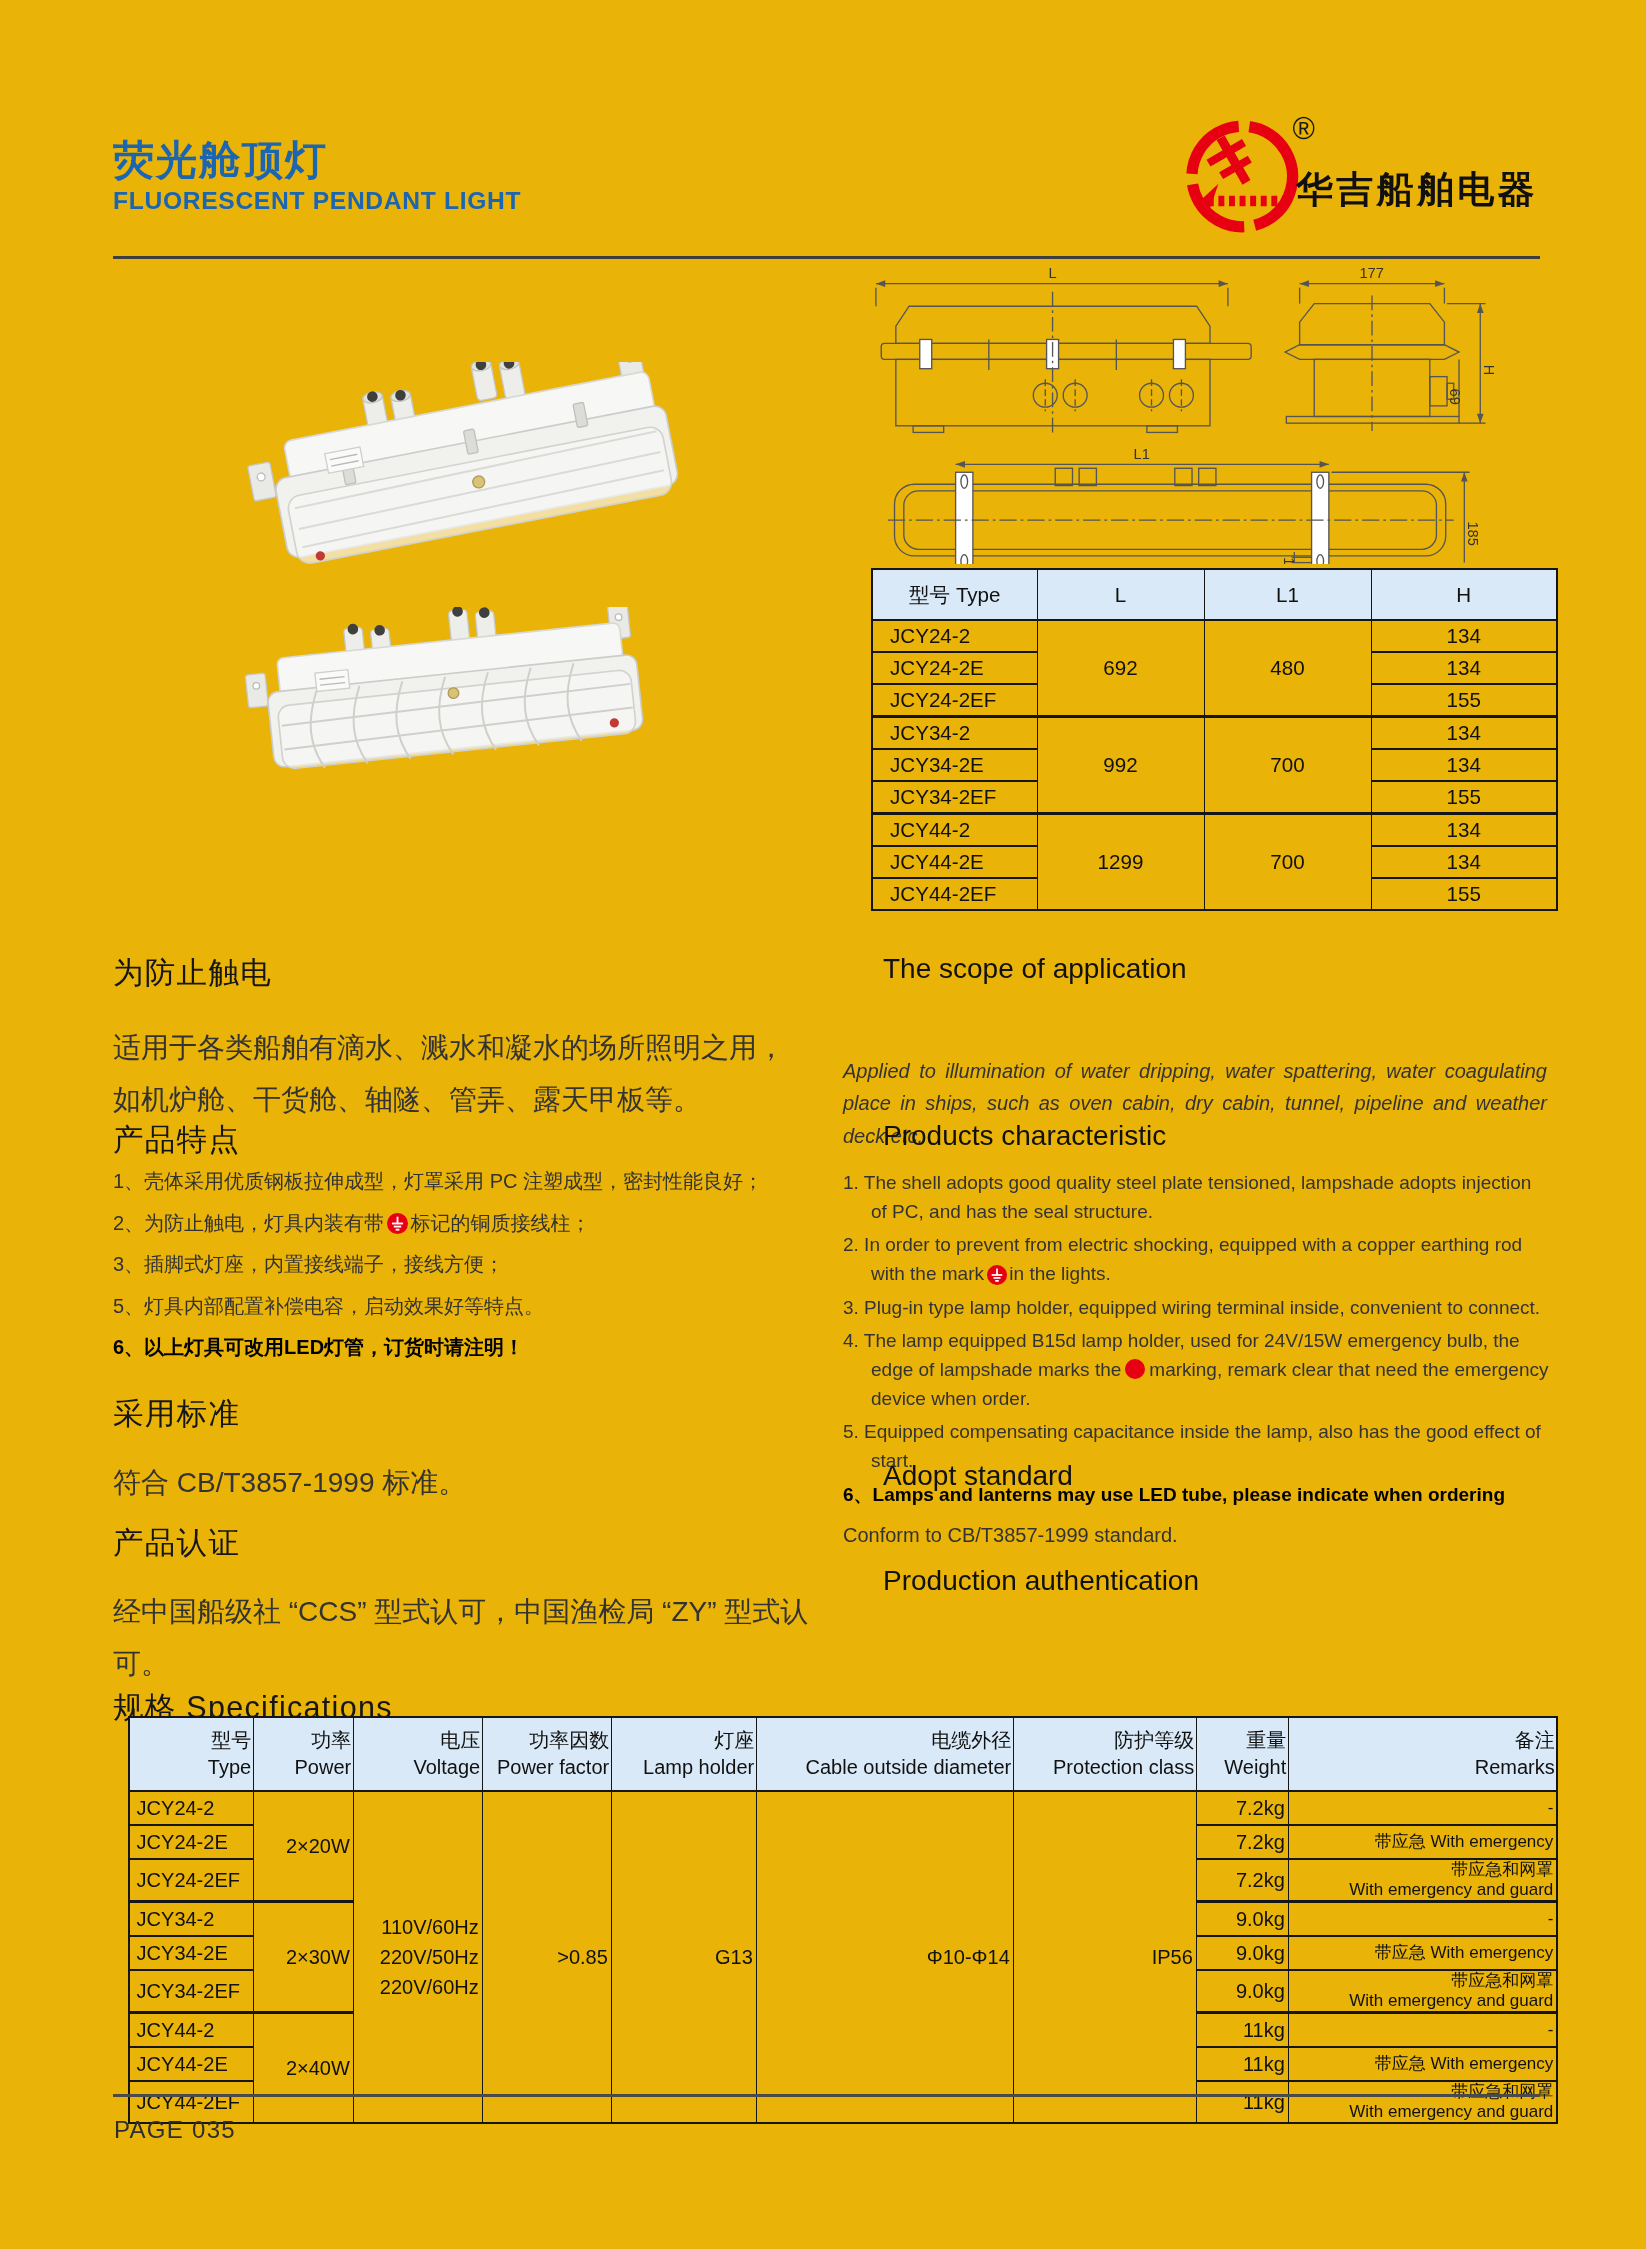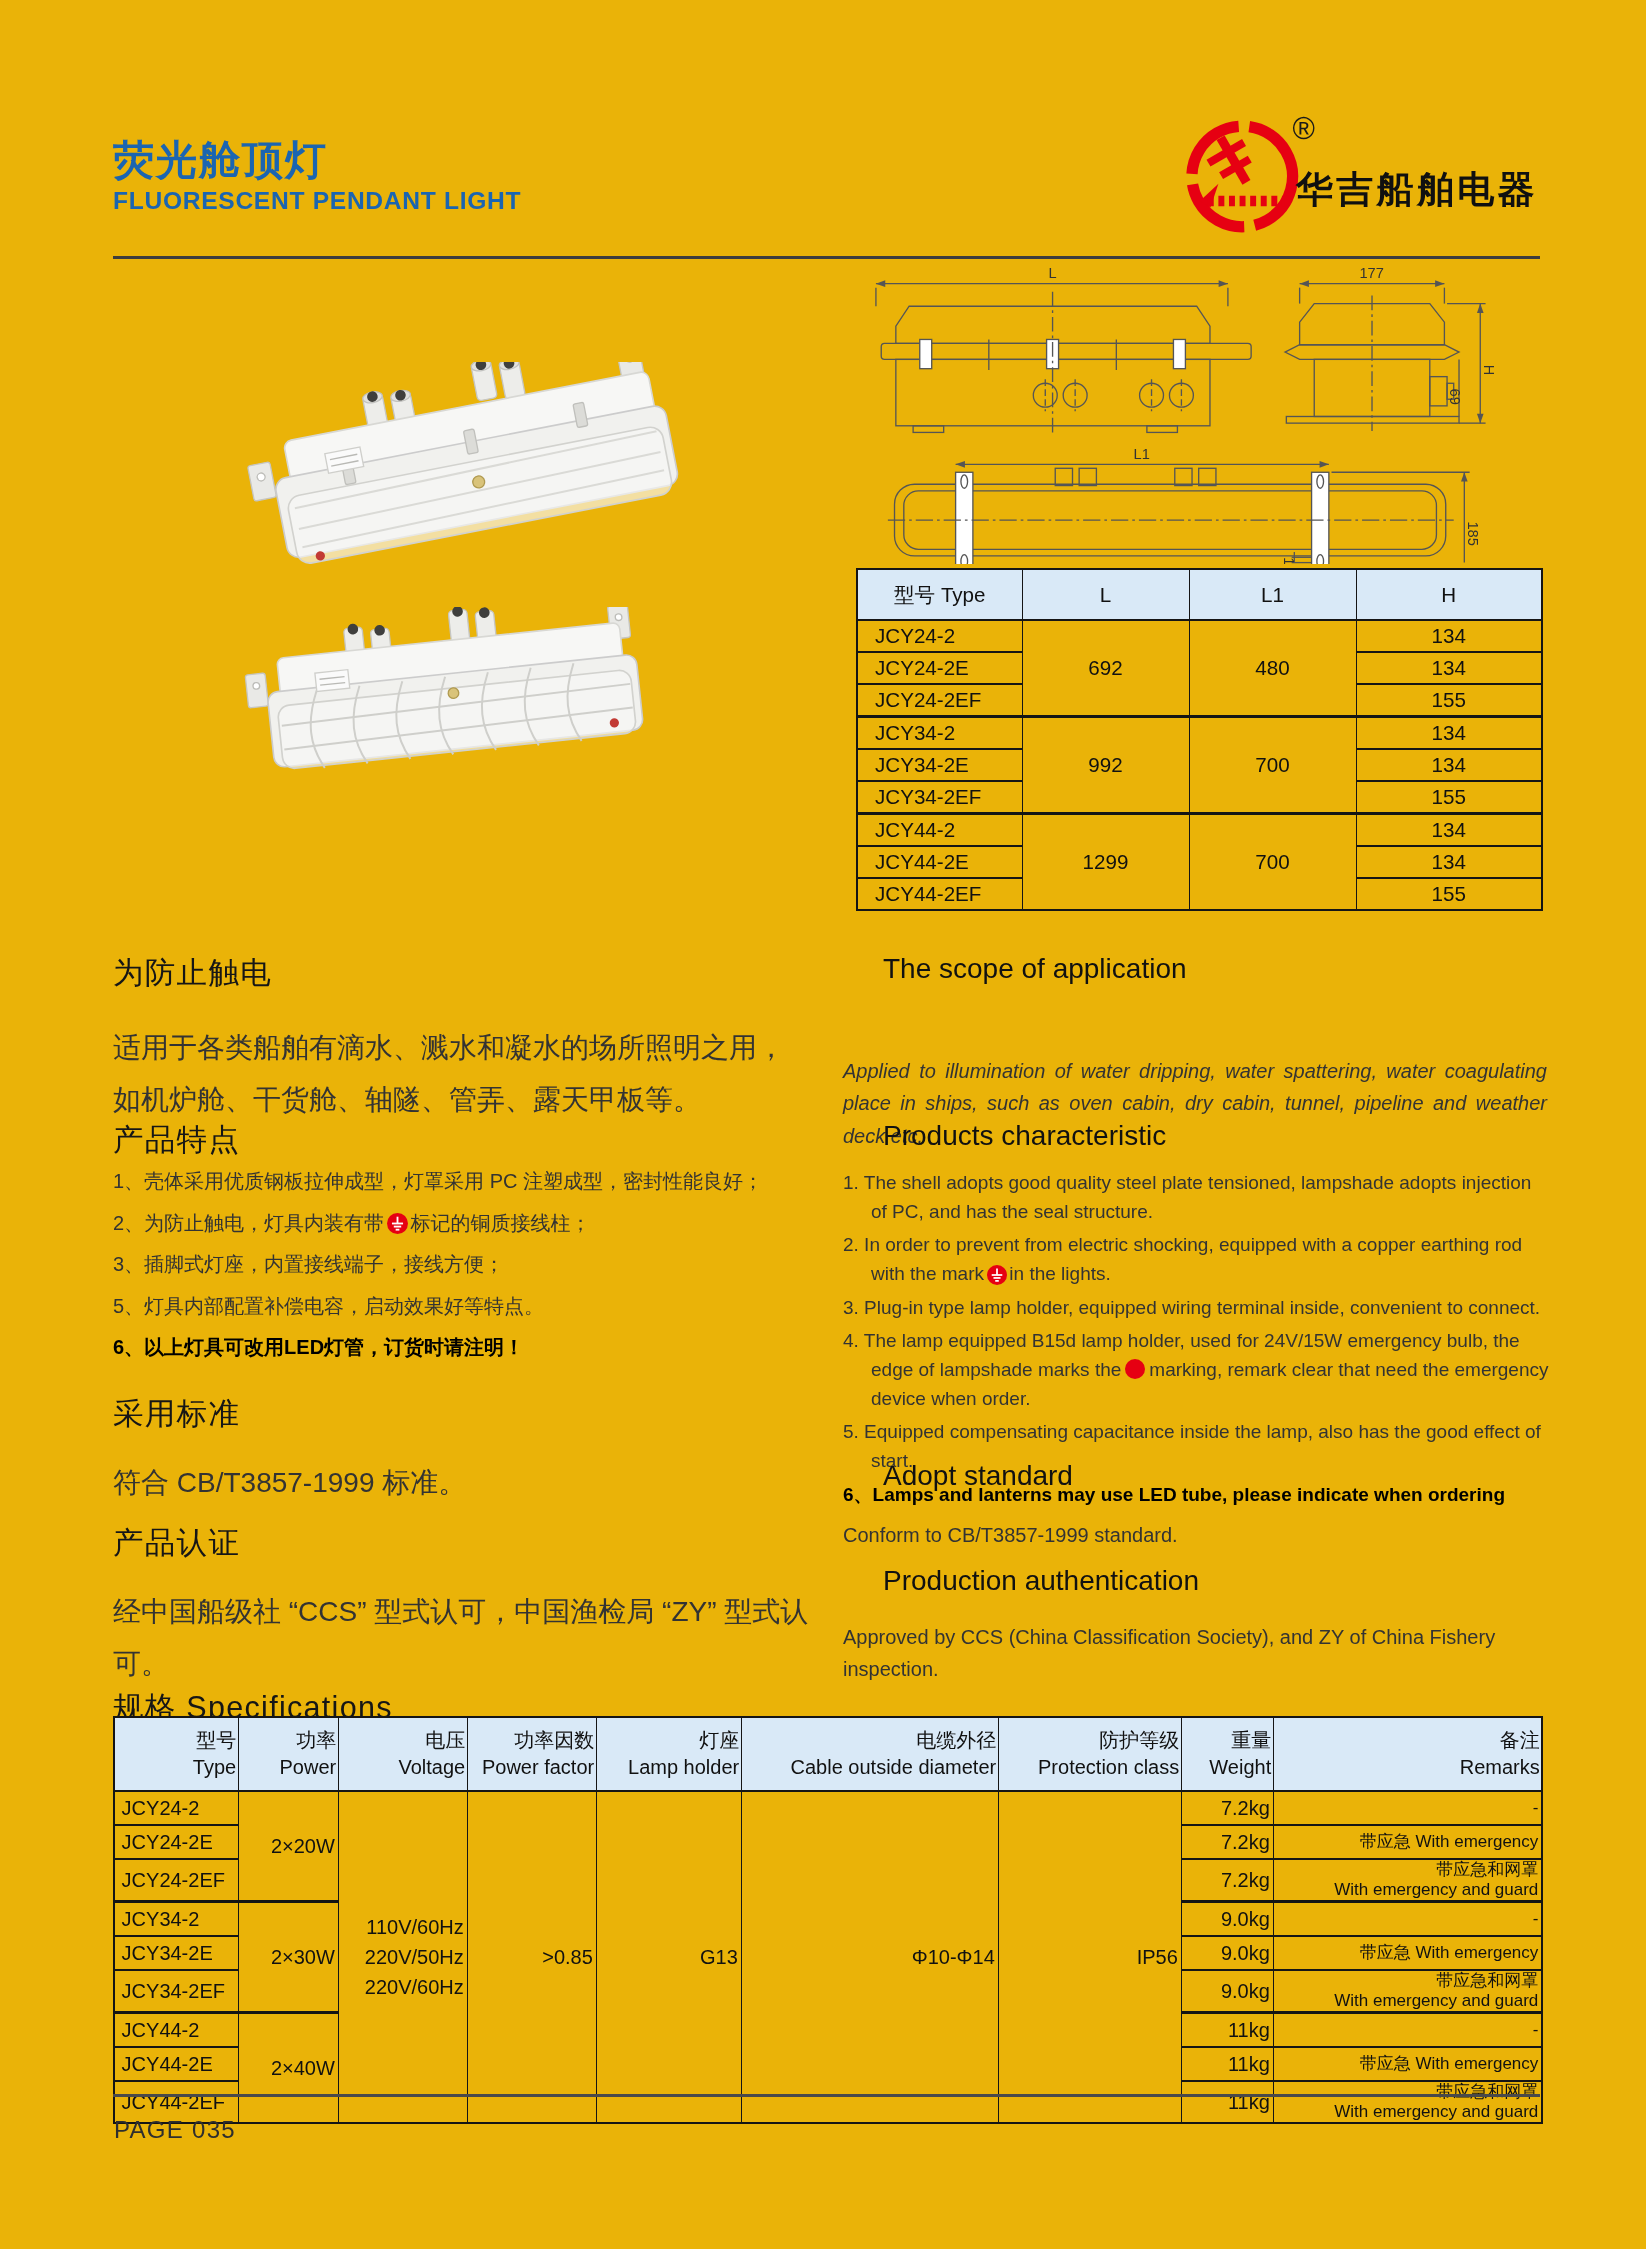--- a/index.html
+++ b/index.html
@@ -22,21 +22,21 @@
   .feat .li{color:#333;}
   .feat-zh .li{font-size:20px;line-height:1.45;margin-bottom:12.6px;padding-left:37px;text-indent:-37px;}
   .feat-en .li{font-size:19px;line-height:1.52;margin-bottom:4.6px;padding-left:28px;text-indent:-28px;}
   .li.bold{font-weight:700;color:#000;}
 
   .inline-ic{display:inline-block;vertical-align:-4.6px;margin:0 2.7px;text-indent:0;}
   .red-dot{display:inline-block;width:20px;height:20px;border-radius:50%;background:#e60012;
            vertical-align:-3.3px;margin:0 4px;text-indent:0;}
 
   
-  table{border-collapse:collapse;table-layout:fixed;}
+  table{border-collapse:collapse;table-layout:fixed;margin-left:15px;}
   .dimtab{width:685px;border:2px solid #151515;}
   .dimtab td{border:1.3px solid #151515;border-top-width:2px;border-bottom-width:2px;
              text-align:center;font-size:20.6px;color:#111;height:30px;padding:0;}
   .dimtab tr.hd td{background:#d9e9f7;height:49px;}
   .dimtab td.t{text-align:left;padding-left:17px;}
   .dimtab tr.g td{border-top-width:3.3px;}
 
   .spectab{width:1427px;border:2px solid #151515;}
   .spectab td{border:1.3px solid #151515;border-top-width:2px;border-bottom-width:2px;
               text-align:right;font-size:20px;color:#111;height:32px;padding:0 2.7px;}
@@ -364,21 +364,20 @@
     <div class="li"><span>3. Plug-in type lamp holder, equipped wiring terminal inside, convenient to connect.</span></div>
     <div class="li"><span>4. The lamp equipped B15d lamp holder, used for 24V/15W emergency bulb, the edge of lampshade marks the</span><span class="red-dot"></span><span>marking, remark clear that need the emergency device when order.</span></div>
     <div class="li"><span>5. Equipped compensating capacitance inside the lamp, also has the good effect of start.</span></div>
     <div class="li bold"><span>6、Lamps and lanterns may use LED tube, please indicate when ordering</span></div>
   </div>
 
   <div class="abs sec-h-en" style="left:843px;top:1460px;">Adopt standard</div>
   <div class="abs body-en" style="left:843px;top:1519px;width:704px;">Conform to CB/T3857-1999 standard.</div>
 
   <div class="abs sec-h-en" style="left:843px;top:1565px;">Production authentication</div>
-  <div class="abs body-en" style="left:843px;top:1621px;width:704px;">Approved by CCS (China Classification Society), and ZY of China Fishery inspection.</div>
 
   <div class="abs" style="left:113px;top:1716px;">
     <table class="spectab">
       <colgroup>
         <col style="width:124px">
           <col style="width:100px">
           <col style="width:129px">
           <col style="width:129px">
         <col style="width:145px">
           <col style="width:257px">

